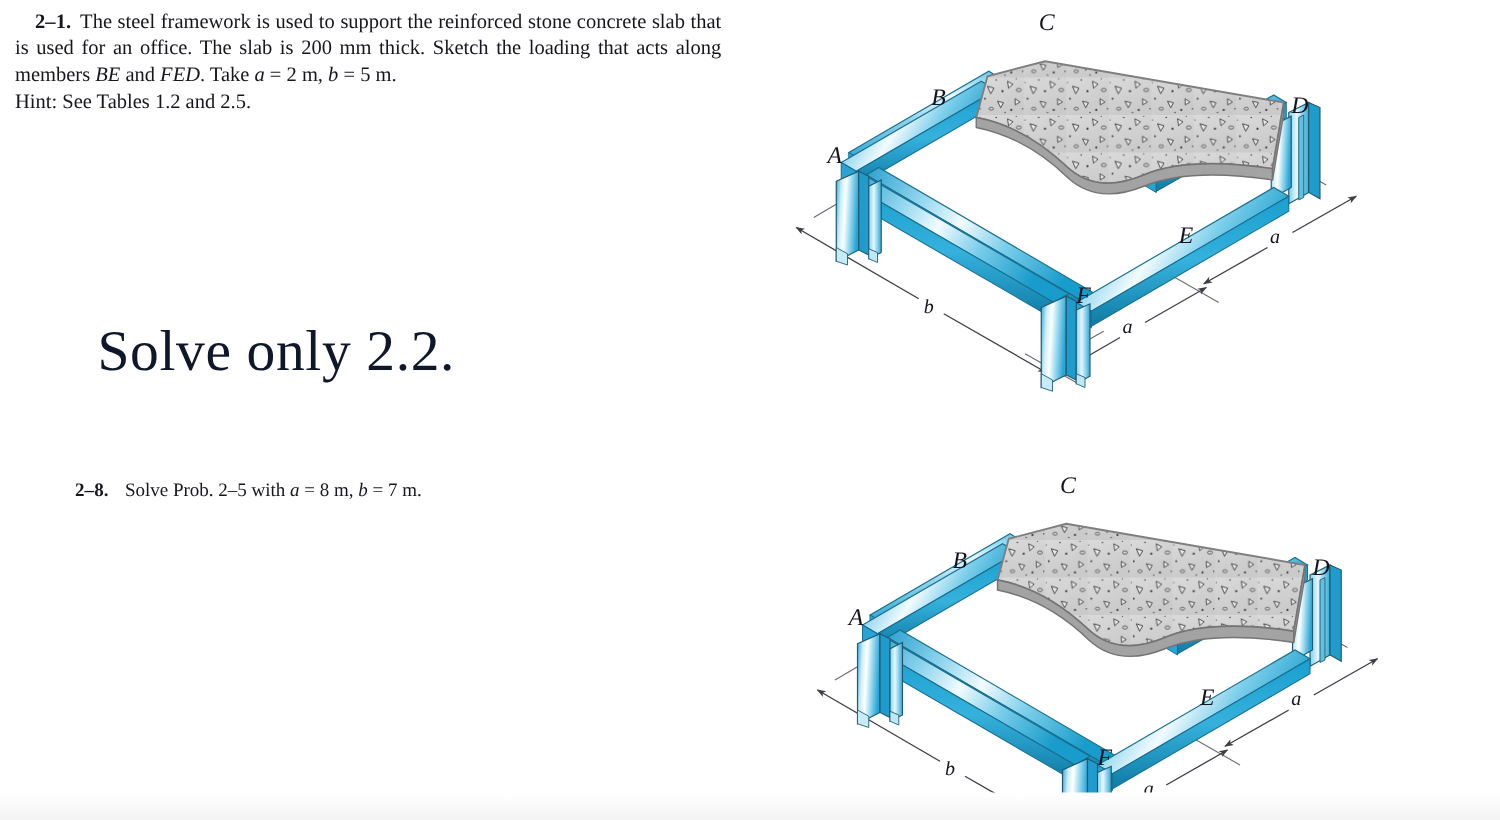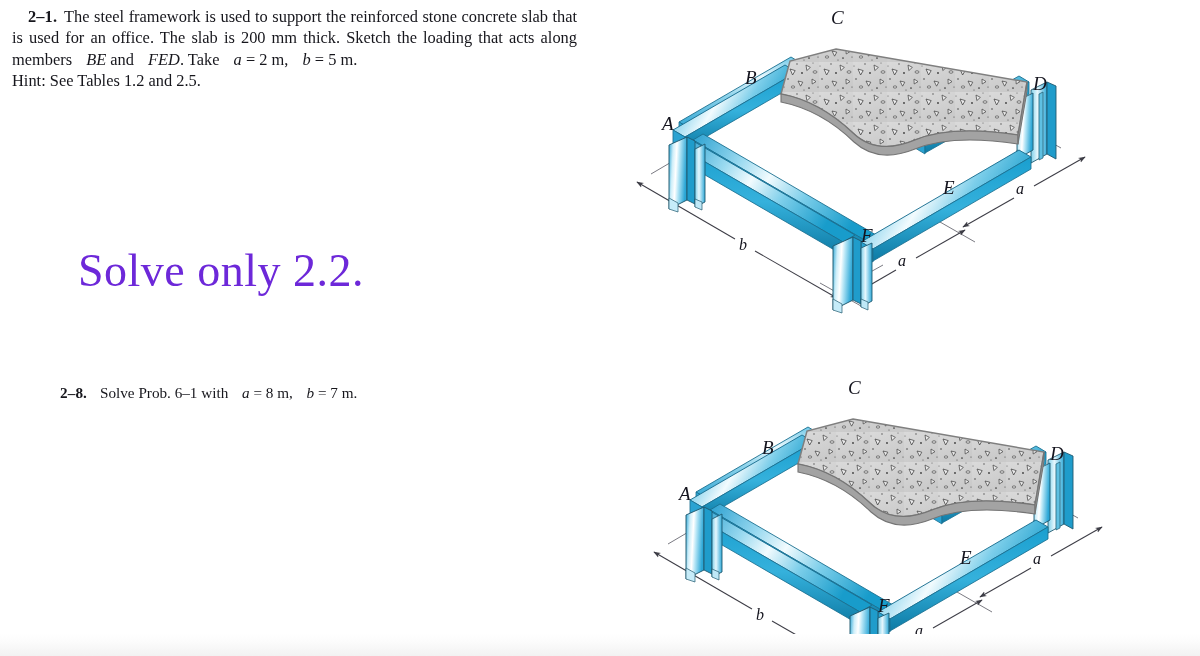--- a/index.html
+++ b/index.html
@@ -36,32 +36,32 @@
     width: 540px;
     font-size: 15.2px;
     text-align: left;
   }
   .prob-num {
     font-weight: bold;
     letter-spacing: 0.1px;
     margin-left: 16px;
   }
   .prob-num-gap { display: inline-block; width: 7px; }
-  .it { font-style: italic; margin-left: 10px; }
+  .it { font-style: italic; }
   .hint { font-weight: normal; }
   .nowrap { white-space: nowrap; }
 
   
   #solve-note {
     position: absolute;
     left: 78px;
-    top: 244px;
+    top: 254px;
     font-size: 46px;
     letter-spacing: 0.5px;
-    color: #6d28d9;
+    color: #0f172a;
     font-family: "Liberation Serif", "DejaVu Serif", serif;
     white-space: nowrap;
   }
 
   
   .figure {
     position: absolute;
     width: 560px;
     height: 300px;
   }
@@ -107,21 +107,21 @@
 <body>
 
 <div class="prob-block" id="prob-2-1">
   <span class="prob-num">2–1.</span><span class="prob-num-gap"></span><span>The steel framework is used to support the reinforced stone concrete slab that is used for an office. The slab is 200 mm thick. Sketch the loading that acts along members </span><span class="it">BE</span><span> and </span><span class="it">FED</span><span>. Take </span><span class="nowrap"><span class="it">a</span><span> = 2 m,</span></span>&nbsp;<span class="nowrap"><span class="it">b</span><span> = 5 m.</span></span><br>
   <span class="hint">Hint:</span><span> See Tables 1.2 and 2.5.</span>
 </div>
 
 <div id="solve-note">Solve only 2.2.</div>
 
 <div class="prob-block" id="prob-2-2">
-  <span class="prob-num">2–8.</span><span class="prob-num-gap" style="width:13px"></span><span>Solve Prob. 6–1 with </span><span class="it">a</span><span> = 8 m, </span><span class="it">b</span><span> = 7 m.</span>
+  <span class="prob-num">2–8.</span><span class="prob-num-gap" style="width:13px"></span><span>Solve Prob. 2–5 with </span><span class="it">a</span><span> = 8 m, </span><span class="it">b</span><span> = 7 m.</span>
 </div>
 
 <div class="figure" id="figure-1">
   <svg viewBox="0 0 560 300" preserveAspectRatio="xMidYMid meet">
     <defs>
 
       <linearGradient id="gBeamTop1" x1="0" y1="0" x2="0" y2="1">
         <stop offset="0%" stop-color="#6ec8e8"></stop>
         <stop offset="28%" stop-color="#eaf8fd"></stop>
         <stop offset="55%" stop-color="#8ed4ec"></stop>

